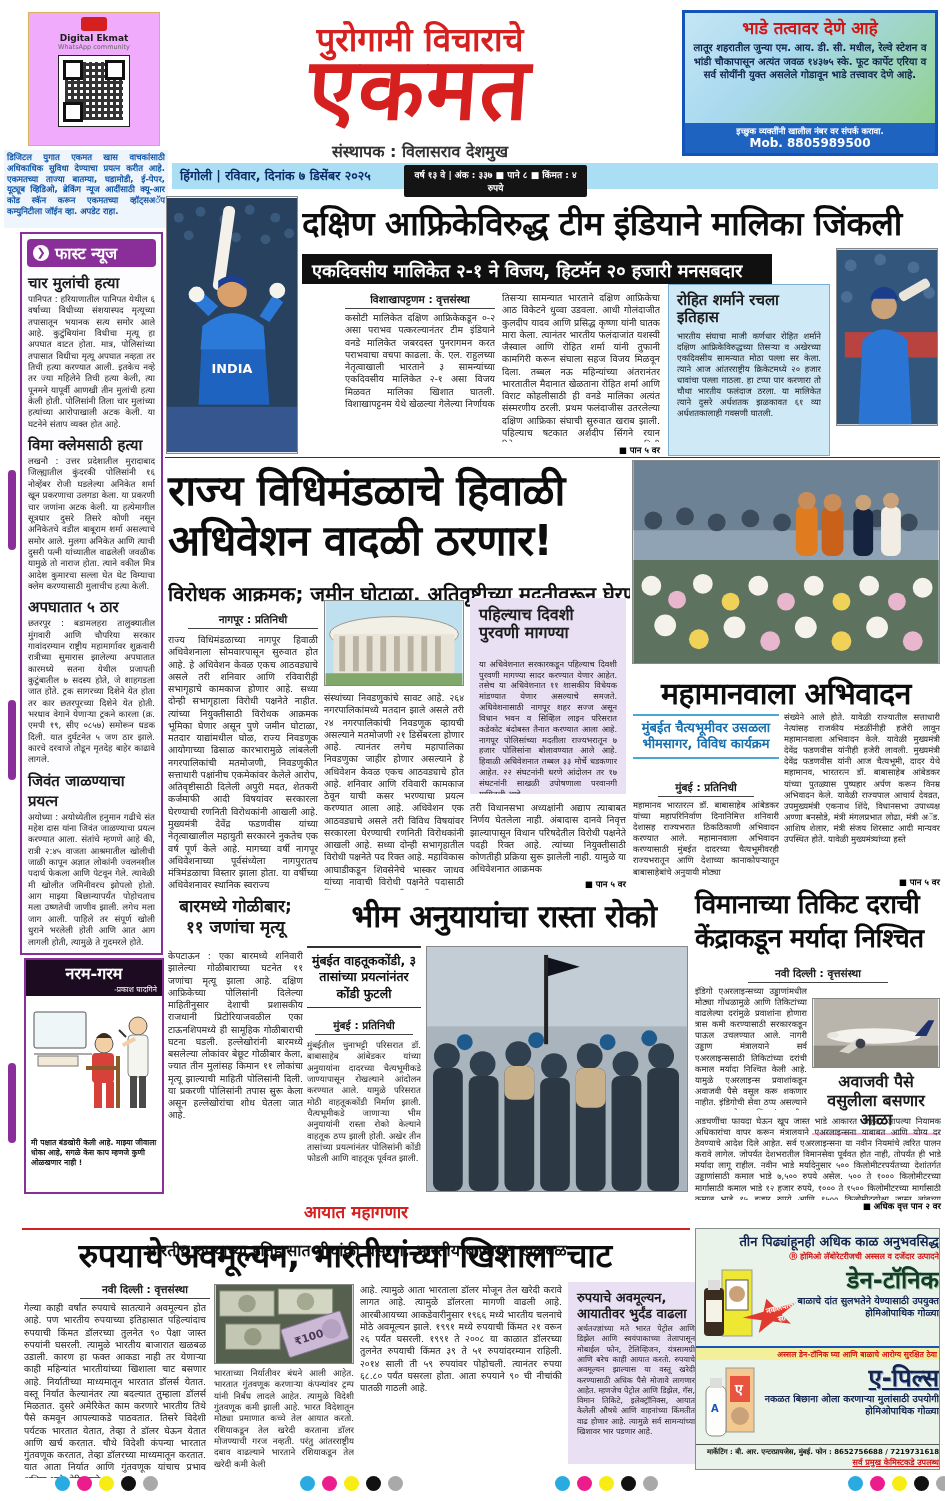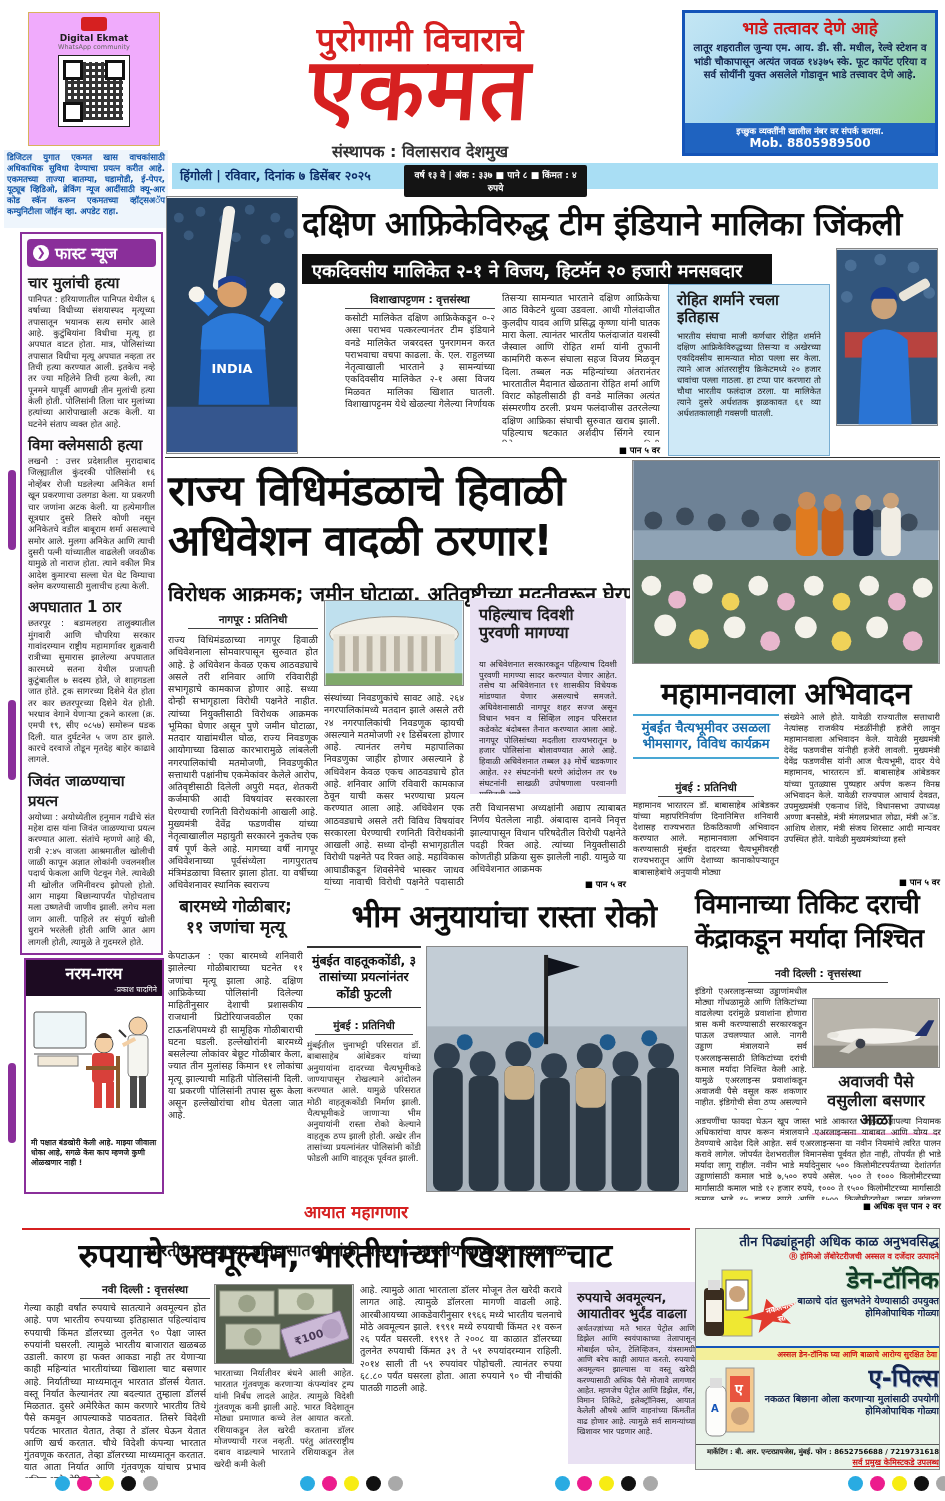--- a/index.html
+++ b/index.html
@@ -125,21 +125,21 @@
     <div style="padding:0 6px;">
       <div>
         <div style="font-size:15px;font-weight:bold;margin:2px 0;">चार मुलांची हत्या</div>
         <div class="news" style="font-size:8.6px;">पानिपत : हरियाणातील पानिपत येथील ६ वर्षाच्या विधीच्या संशयास्पद मृत्यूच्या तपासातून भयानक सत्य समोर आले आहे. कुटुंबियांना विधीचा मृत्यू हा अपघात वाटत होता. मात्र, पोलिसांच्या तपासात विधीचा मृत्यू अपघात नव्हता तर तिची हत्या करण्यात आली. इतकेच नव्हे तर ज्या महिलेने तिची हत्या केली, त्या पूनमने यापूर्वी आणखी तीन मुलांची हत्या केली होती. पोलिसांनी तिला चार मुलांच्या हत्यांच्या आरोपाखाली अटक केली. या घटनेने संताप व्यक्त होत आहे.</div>
       </div>
       <div>
         <div style="font-size:15px;font-weight:bold;margin:4px 0 2px;">विमा क्लेमसाठी हत्या</div>
         <div class="news" style="font-size:8.6px;">लखनौ : उत्तर प्रदेशातील मुरादाबाद जिल्ह्यातील कुंदरकी पोलिसांनी १६ नोव्हेंबर रोजी घडलेल्या अनिकेत शर्मा खून प्रकरणाचा उलगडा केला. या प्रकरणी चार जणांना अटक केली. या हत्येमागील सूत्रधार दुसरे तिसरे कोणी नसून अनिकेतचे वडील बाबूराम शर्मा असल्याचे समोर आले. मुलगा अनिकेत आणि त्याची दुसरी पत्नी यांच्यातील वाढलेली जवळीक यामुळे तो नाराज होता. त्याने वकील मित्र आदेश कुमारचा सल्ला घेत थेट विम्याचा क्लेम करण्यासाठी मुलाचीच हत्या केली.</div>
       </div>
       <div>
-        <div style="font-size:15px;font-weight:bold;margin:4px 0 2px;">अपघातात 1 ठार</div>
+        <div style="font-size:15px;font-weight:bold;margin:4px 0 2px;">अपघातात ५ ठार</div>
         <div class="news" style="font-size:8.6px;">छतरपूर : बडामलहरा तालुक्यातील मुंगवारी आणि चौपरिया सरकार गावांदरम्यान राष्ट्रीय महामार्गावर शुक्रवारी रात्रीच्या सुमारास झालेल्या अपघातात कारमध्ये सतना येथील प्रजापती कुटुंबातील ७ सदस्य होते, जे शाहगडला जात होते. ट्रक सागरच्या दिशेने येत होता तर कार छतरपूरच्या दिशेने येत होती. भरधाव वेगाने येणाऱ्या ट्रकने कारला (क्र. एमपी १९, सीए ०८५७) समोरून धडक दिली. यात दुर्घटनेत ५ जण ठार झाले. कारचे दरवाजे तोडून मृतदेह बाहेर काढावे लागले.</div>
       </div>
       <div>
         <div style="font-size:15px;font-weight:bold;margin:4px 0 2px;">जिवंत जाळण्याचा प्रयत्न</div>
         <div class="news" style="font-size:8.6px;">अयोध्या : अयोध्येतील हनुमान गढीचे संत महेश दास यांना जिवंत जाळण्याचा प्रयत्न करण्यात आला. संतांचे म्हणणे आहे की, रात्री २:४५ वाजता आश्रमातील खोलीची जाळी कापून अज्ञात लोकांनी ज्वलनशील पदार्थ फेकला आणि पेटवून गेले. त्यावेळी मी खोलीत जमिनीवरच झोपलो होतो. आग माझ्या बिछान्यापर्यंत पोहोचताच मला उष्णतेची जाणीव झाली. लगेच मला जाग आली. पाहिले तर संपूर्ण खोली धुराने भरलेली होती आणि आत आग लागली होती, त्यामुळे ते गुदमरले होते.</div>
       </div>
       <div>
         <div style="font-size:15px;font-weight:bold;margin:4px 0 2px;">ठाकरे सेनेत इनकमिंग</div>
 
       </div>
@@ -366,21 +366,21 @@
     <div style="position:relative;height:84px;">
       <svg style="position:absolute;left:8px;top:6px;" width="52" height="74" viewBox="0 0 52 74">
         <rect x="22" y="2" width="28" height="64" fill="#f3c98f" stroke="#999"></rect>
         <rect x="26" y="10" width="20" height="26" fill="#e8543f"></rect>
           <text x="31" y="28" font-size="14" font-weight="bold" fill="#fff">ए</text>
         <circle cx="36" cy="50" r="9" fill="#caa27a"></circle>
         <rect x="2" y="20" width="20" height="50" rx="6" fill="#fdfdfb" stroke="#888"></rect>
         <rect x="6" y="12" width="12" height="10" fill="#ddd"></rect>
         <text x="7" y="46" font-size="10" font-weight="bold" fill="#1454b8">A</text>
       </svg>
-      <div style="margin-left:58px;font-size:24px;font-weight:bold;color:#14264f;text-shadow:1px 1px 0 #9fb2d8;">ए-पिल्स</div>
+      <div style="margin-left:58px;font-size:24px;font-weight:bold;color:#14264f;text-shadow:1px 1px 0 #9fb2d8;text-decoration:underline;">ए-पिल्स</div>
       <div style="margin-left:64px;font-size:9.5px;font-weight:bold;color:#14264f;line-height:1.3;">नकळत बिछाना ओला करणाऱ्या मुलांसाठी उपयोगी होमिओपाथिक गोळ्या</div>
     </div>
     <div style="font-size:7px;font-weight:bold;color:#111;border-top:1px solid #555;padding-top:2px;">मार्केटिंग : बी. आर. एन्टरप्रायजेस, मुंबई. फोन : 8652756688 / 7219731618</div>
     <div style="font-size:8px;font-weight:bold;color:#cf1717;text-decoration:underline;">सर्व प्रमुख केमिस्टकडे उपलब्ध</div>
   </div>
 
   <div class="abs dotrow" style="left:55px;top:1476px;">
     <div class="dot" style="background:#29abe2;"></div>
       <div class="dot" style="background:#ec1c8d;"></div>
       <div class="dot" style="background:#f7ec13;"></div>

